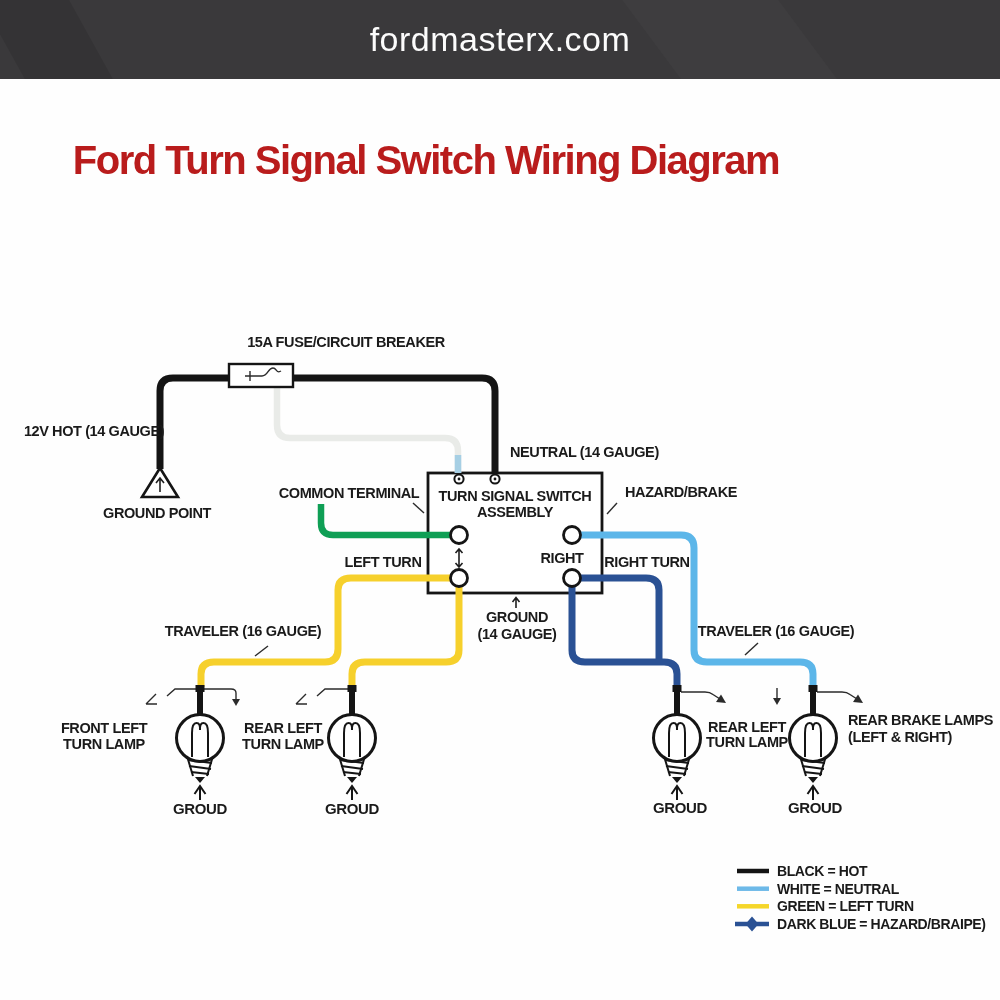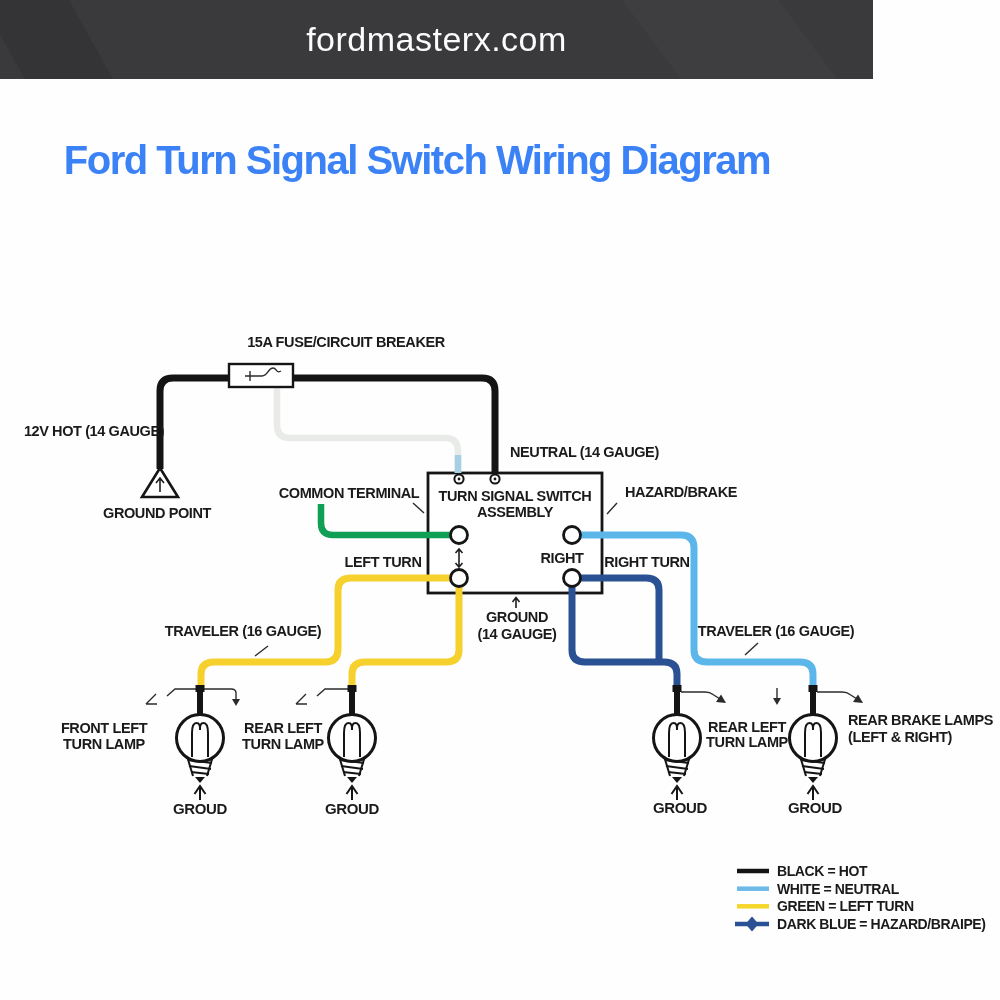--- a/index.html
+++ b/index.html
@@ -10,29 +10,29 @@
     --wire_white_tip:#a6cfe4;
     --wire_green:#0f9f55;
     --wire_yellow:#f6d02c;
     --wire_light_blue:#5cb6e9;
     --wire_dark_blue:#2a5194;
   }
   *{margin:0;padding:0;box-sizing:border-box;}
   html,body{background:#ffffff;}
   .page{position:relative;width:1000px;height:1000px;background:#fefefe;overflow:hidden;
         font-family:"Liberation Sans", sans-serif;}
-  .site-header{position:absolute;left:0;top:0;width:873px;height:79px;background:var(--header_bg);
+  .site-header{position:absolute;left:0;top:0;width:1000px;height:79px;background:var(--header_bg);
         display:flex;align-items:center;justify-content:center;overflow:hidden;}
   .site-header .deco1{position:absolute;left:-30px;top:-20px;width:160px;height:130px;
         background:rgba(0,0,0,.10);clip-path:polygon(0 0,55% 0,100% 100%,45% 100%);}
   .site-header .deco2{position:absolute;left:600px;top:-30px;width:260px;height:140px;
         background:rgba(255,255,255,.025);clip-path:polygon(0 0,60% 0,100% 100%,40% 100%);}
   .site-name{position:relative;color:#fcfcfc;font-size:34px;font-weight:400;letter-spacing:.5px;}
-  .page-title{position:absolute;left:5px;top:138px;width:824px;text-align:center;
-        font-size:40px;font-weight:bold;letter-spacing:-1.5px;color:#3b82f6;}
+  .page-title{position:absolute;left:14px;top:138px;width:824px;text-align:center;
+        font-size:40px;font-weight:bold;letter-spacing:-1.5px;color:#b91c1c;}
   svg{position:absolute;left:0;top:0;}
   svg text{font-family:"Liberation Sans", sans-serif;font-weight:bold;fill:var(--ink);
         font-size:14.5px;letter-spacing:-0.4px;}
   text.mid{text-anchor:middle;}
   text.start{text-anchor:start;}
   text.groud{font-size:15px;text-anchor:middle;}
   text.legend-t{font-size:14px;text-anchor:start;}
   .wire{fill:none;stroke-linejoin:round;}
   .w-black{stroke:var(--wire_black);stroke-width:7;}
   .w-white{stroke:var(--wire_white);stroke-width:6.5;}

